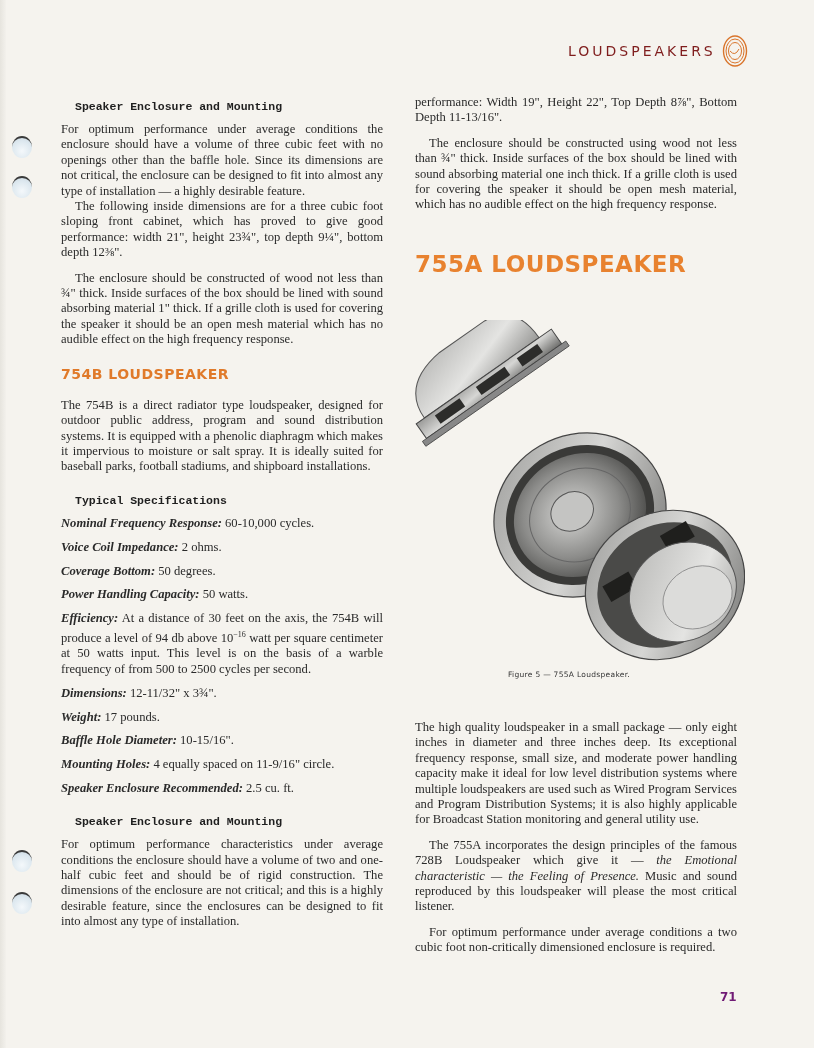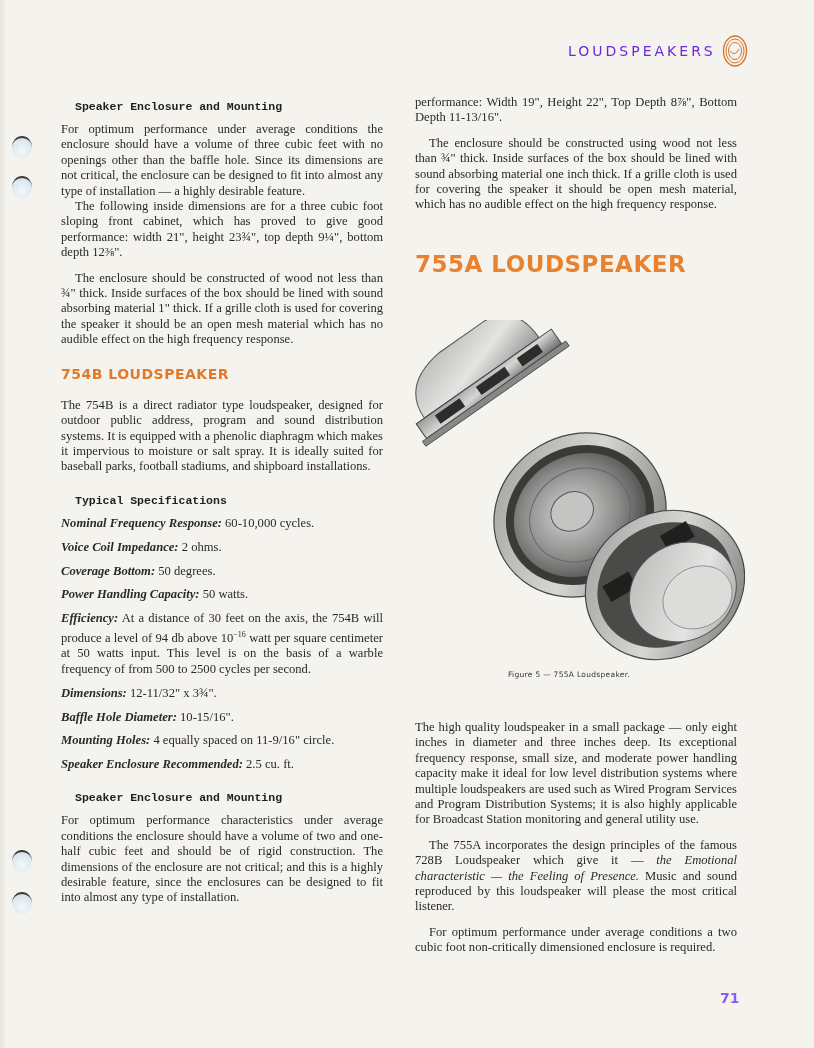--- a/index.html
+++ b/index.html
@@ -20,21 +20,21 @@
     background:radial-gradient(circle at 50% 65%, #f4f8fb 0%, #dde8ef 60%, #c9d6df 100%);
     border-top:2px solid #3a3a3a;
     box-sizing:border-box;
   }
   .header {
     position:absolute; top:34px; left:568px;
     display:flex; align-items:center; gap:6px;
   }
   .header-title {
     font-family:"DejaVu Sans", sans-serif;
-    font-size:14px; letter-spacing:3px; color:#6d28d9; font-weight:normal;
+    font-size:14px; letter-spacing:3px; color:#7f1d1d; font-weight:normal;
   }
   .header-icon { width:26px; height:34px; }
 
   .col { position:absolute; width:322px; }
   .col-left { left:61px; top:100px; }
   .col-right { left:415px; top:95px; width:322px; }
 
   .subhead {
     font-family:Liberation Mono, monospace;
     font-weight:bold; font-size:11.5px; color:#1f1f1f;
@@ -64,21 +64,21 @@
 
   .figure {
     position:absolute; left:415px; top:320px; width:330px; height:345px;
   }
   .caption {
     position:absolute; left:508px; top:670px;
     font-family:"DejaVu Sans", sans-serif; font-size:7.5px; color:#333; letter-spacing:0.3px;
   }
   .page-number {
     position:absolute; left:720px; top:990px;
-    font-family:"DejaVu Sans", sans-serif; font-weight:bold; font-size:14px; color:#8b5cf6;
+    font-family:"DejaVu Sans", sans-serif; font-weight:bold; font-size:12px; color:#701a75;
   }
   sup { font-size:8px; }
 </style>
 </head>
 <body>
 
 <div class="page-edge"></div>
 <div class="hole" style="top:136px"></div>
 <div class="hole" style="top:176px"></div>
 <div class="hole" style="top:850px"></div>
@@ -108,20 +108,21 @@
 
   <div style="height:19px"></div>
   <h3 class="subhead">Typical Specifications</h3>
 
   <div class="spec"><span class="spec-label">Nominal Frequency Response:</span><span> 60-10,000 cycles.</span></div>
   <div class="spec"><span class="spec-label">Voice Coil Impedance:</span><span> 2 ohms.</span></div>
   <div class="spec"><span class="spec-label">Coverage Bottom:</span><span> 50 degrees.</span></div>
   <div class="spec"><span class="spec-label">Power Handling Capacity:</span><span> 50 watts.</span></div>
   <div class="spec"><span class="spec-label">Efficiency:</span><span> At a distance of 30 feet on the axis, the 754B will produce a level of 94 db above 10</span><sup>−16</sup><span> watt per square centimeter at 50 watts input. This level is on the basis of a warble frequency of from 500 to 2500 cycles per second.</span></div>
   <div class="spec"><span class="spec-label">Dimensions:</span><span> 12-11/32" x 3¾".</span></div>
+  <div class="spec"><span class="spec-label">Weight:</span><span> 17 pounds.</span></div>
   <div class="spec"><span class="spec-label">Baffle Hole Diameter:</span><span> 10-15/16".</span></div>
   <div class="spec"><span class="spec-label">Mounting Holes:</span><span> 4 equally spaced on 11-9/16" circle.</span></div>
   <div class="spec"><span class="spec-label">Speaker Enclosure Recommended:</span><span> 2.5 cu. ft.</span></div>
 
   <div style="height:10px"></div>
   <h3 class="subhead">Speaker Enclosure and Mounting</h3>
   <p class="body">For optimum performance characteristics under average conditions the enclosure should have a volume of two and one-half cubic feet and should be of rigid construction. The dimensions of the enclosure are not critical; and this is a highly desirable feature, since the enclosures can be designed to fit into almost any type of installation.</p>
 </div>
 
 <div class="col col-right">

